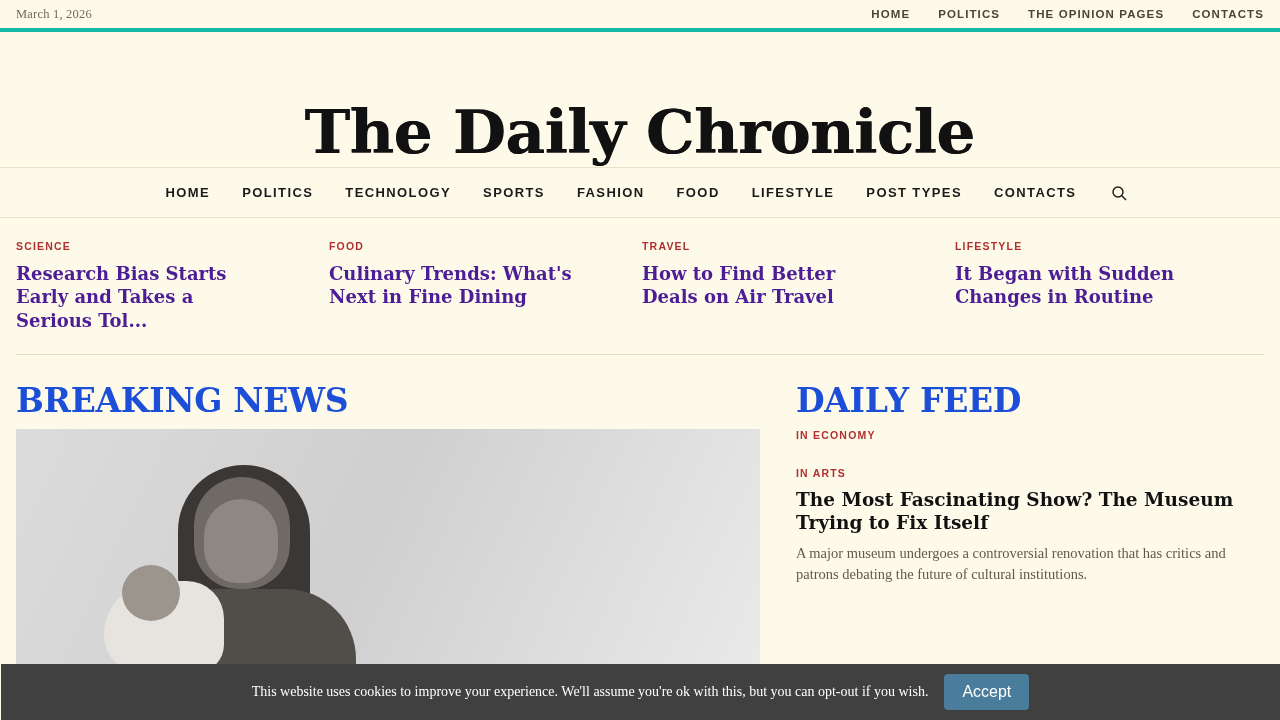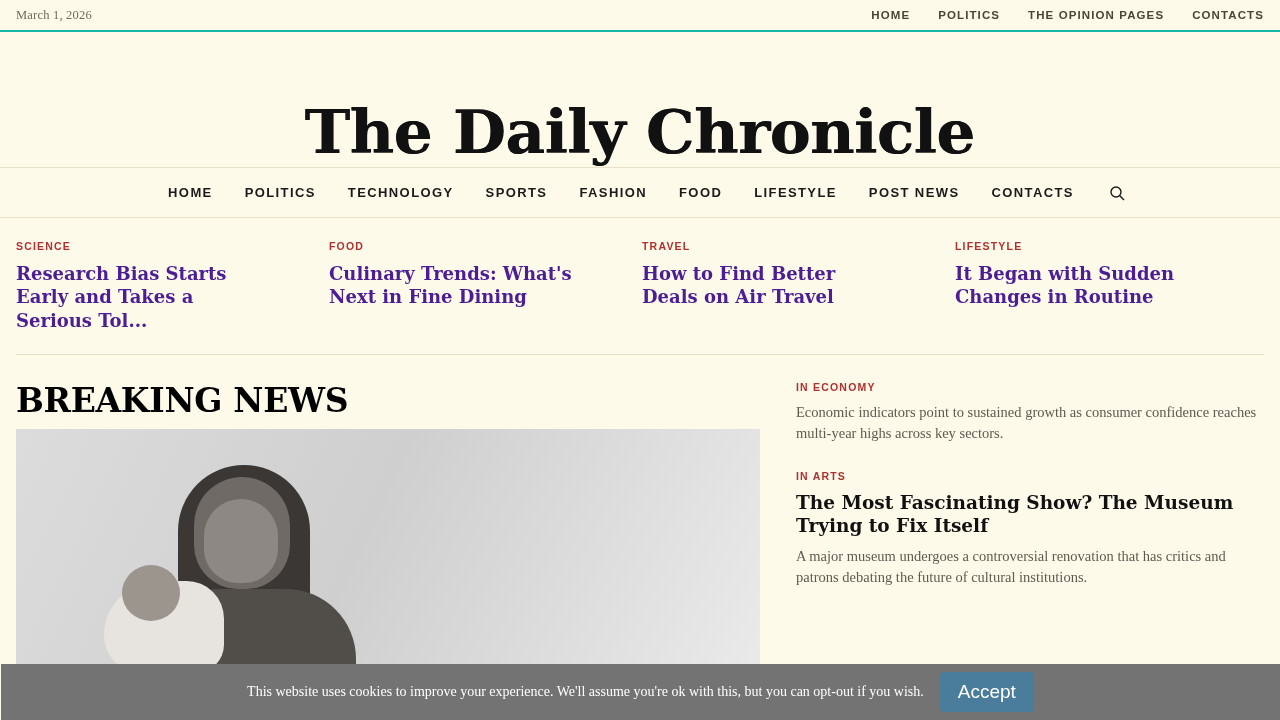--- a/index.html
+++ b/index.html
@@ -7,21 +7,21 @@
     width: 1280px; height: 720px;
     background: #fdfaea;
     font-family: "Liberation Serif", serif;
     color: #1a1a1a;
     overflow: hidden;
   }
 
   
   .topbar {
     height: 32px;
-    border-bottom: 2px solid #14b8a6;
+    border-bottom: 4px solid #14b8a6;
     display: flex;
     align-items: center;
     justify-content: space-between;
     padding: 0 16px;
     background: #fdfaea;
   }
   .topbar-date {
     font-size: 12.5px;
     color: #6f6b5c;
     font-family: "Liberation Serif", serif;
@@ -120,21 +120,21 @@
     grid-template-columns: 744px 1fr;
     gap: 36px;
     padding: 26px 16px 0 16px;
   }
   .section-title {
     font-family: "DejaVu Serif", serif;
     font-size: 33px;
     font-weight: 700;
     letter-spacing: -0.3px;
     margin-bottom: 9px;
-    color: #000000;
+    color: #1d4ed8;
   }
 
   
   .hero {
     width: 100%;
     height: 290px;
     position: relative;
     overflow: hidden;
     background: linear-gradient(160deg, #d9d9d9 0%, #c9c9c9 40%, #e6e6e6 100%);
   }
@@ -210,39 +210,39 @@
     font-size: 14.5px;
     line-height: 1.45;
     color: #5e5a4e;
   }
 
   
   .cookiebar {
     position: absolute;
     left: 1px; right: 0; bottom: 0;
     height: 56px;
-    background: #737373;
+    background: #404040;
     display: flex;
     align-items: center;
     justify-content: center;
     gap: 16px;
     color: #fff;
   }
   .cookie-text {
     font-family: "Liberation Serif", serif;
     font-size: 14px;
   }
   .cookie-accept {
     background: #4a7c9b;
     color: #fff;
     border: none;
     border-radius: 4px;
     padding: 9px 18px;
     font-family: "Liberation Sans", sans-serif;
-    font-size: 19px;
+    font-size: 16px;
     cursor: pointer;
   }
 </style>
 </head>
 <body>
 
 <div class="topbar">
   <div class="topbar-date">March 1, 2026</div>
   <nav class="topnav">
     <a href="#">HOME</a>
@@ -257,21 +257,21 @@
 </header>
 
 <nav class="mainnav">
   <a href="#">HOME</a>
   <a href="#">POLITICS</a>
   <a href="#">TECHNOLOGY</a>
   <a href="#">SPORTS</a>
   <a href="#">FASHION</a>
   <a href="#">FOOD</a>
   <a href="#">LIFESTYLE</a>
-  <a href="#">POST NEWS</a>
+  <a href="#">POST TYPES</a>
   <a href="#">CONTACTS</a>
   <button class="search-btn" aria-label="Search">
     <svg width="16" height="16" viewBox="0 0 16 16" fill="none" stroke="#1a1a1a" stroke-width="1.4">
       <circle cx="7" cy="7" r="5"></circle>
       <line x1="10.8" y1="10.8" x2="15" y2="15"></line>
     </svg>
   </button>
 </nav>
 
 <section class="teasers">
@@ -306,24 +306,24 @@
         <div class="face"></div>
         <div class="body"></div>
         <div class="baby"></div>
         <div class="baby-head"></div>
       </div>
       <div class="desk"></div>
     </div>
   </section>
 
   <aside>
+    <h2 class="section-title">DAILY FEED</h2>
 
     <article class="feed-item">
       <div class="feed-cat">IN ECONOMY</div>
-      <p class="feed-excerpt">Economic indicators point to sustained growth as consumer confidence reaches multi-year highs across key sectors.</p>
     </article>
 
     <article class="feed-item">
       <div class="feed-cat">IN ARTS</div>
       <h3 class="feed-title">The Most Fascinating Show? The Museum Trying to Fix Itself</h3>
       <p class="feed-excerpt">A major museum undergoes a controversial renovation that has critics and patrons debating the future of cultural institutions.</p>
     </article>
   </aside>
 
 </main>

